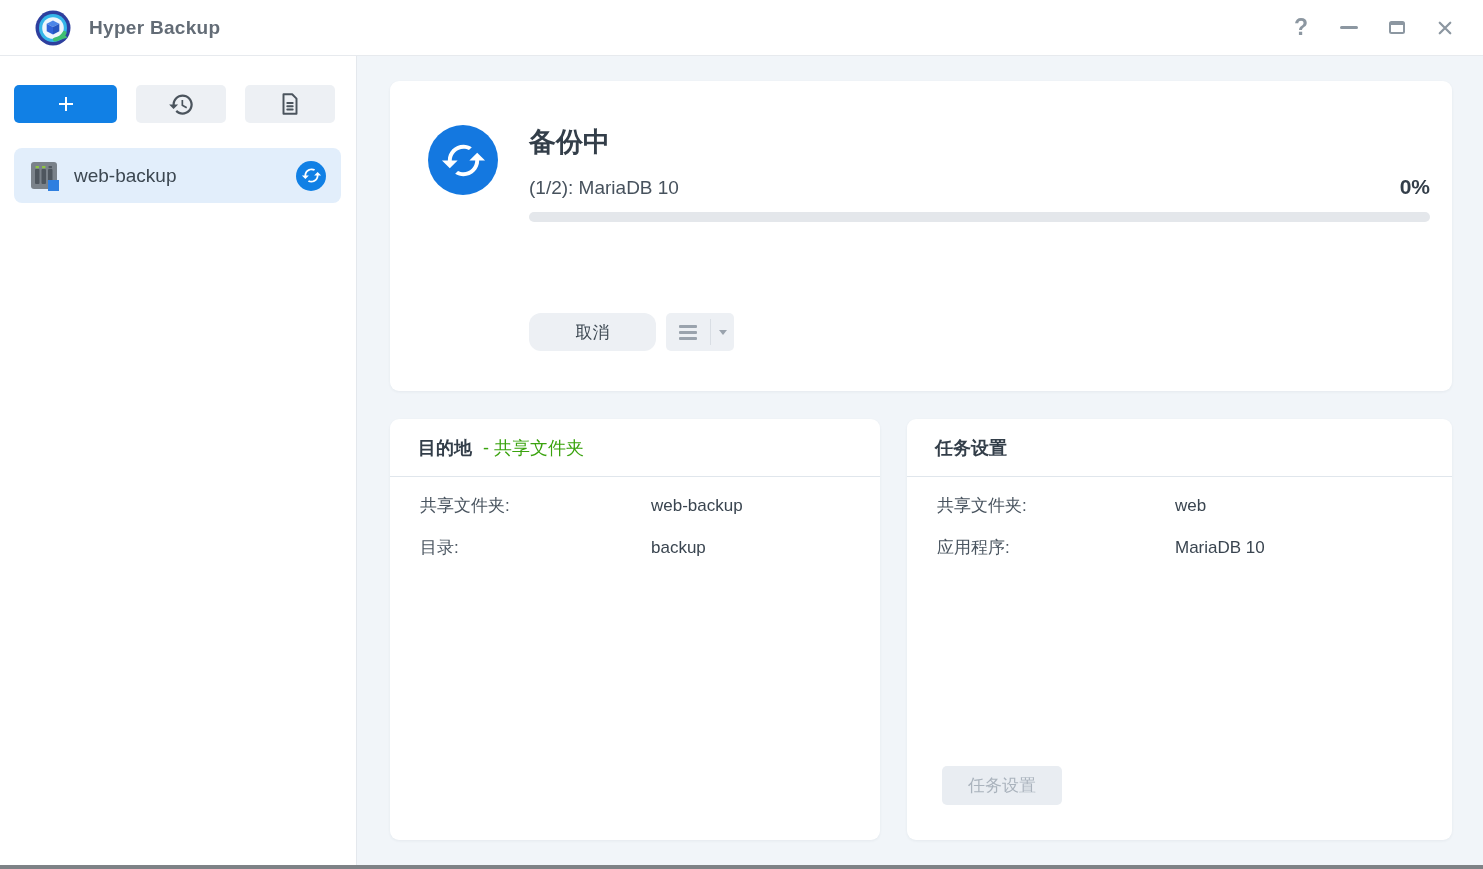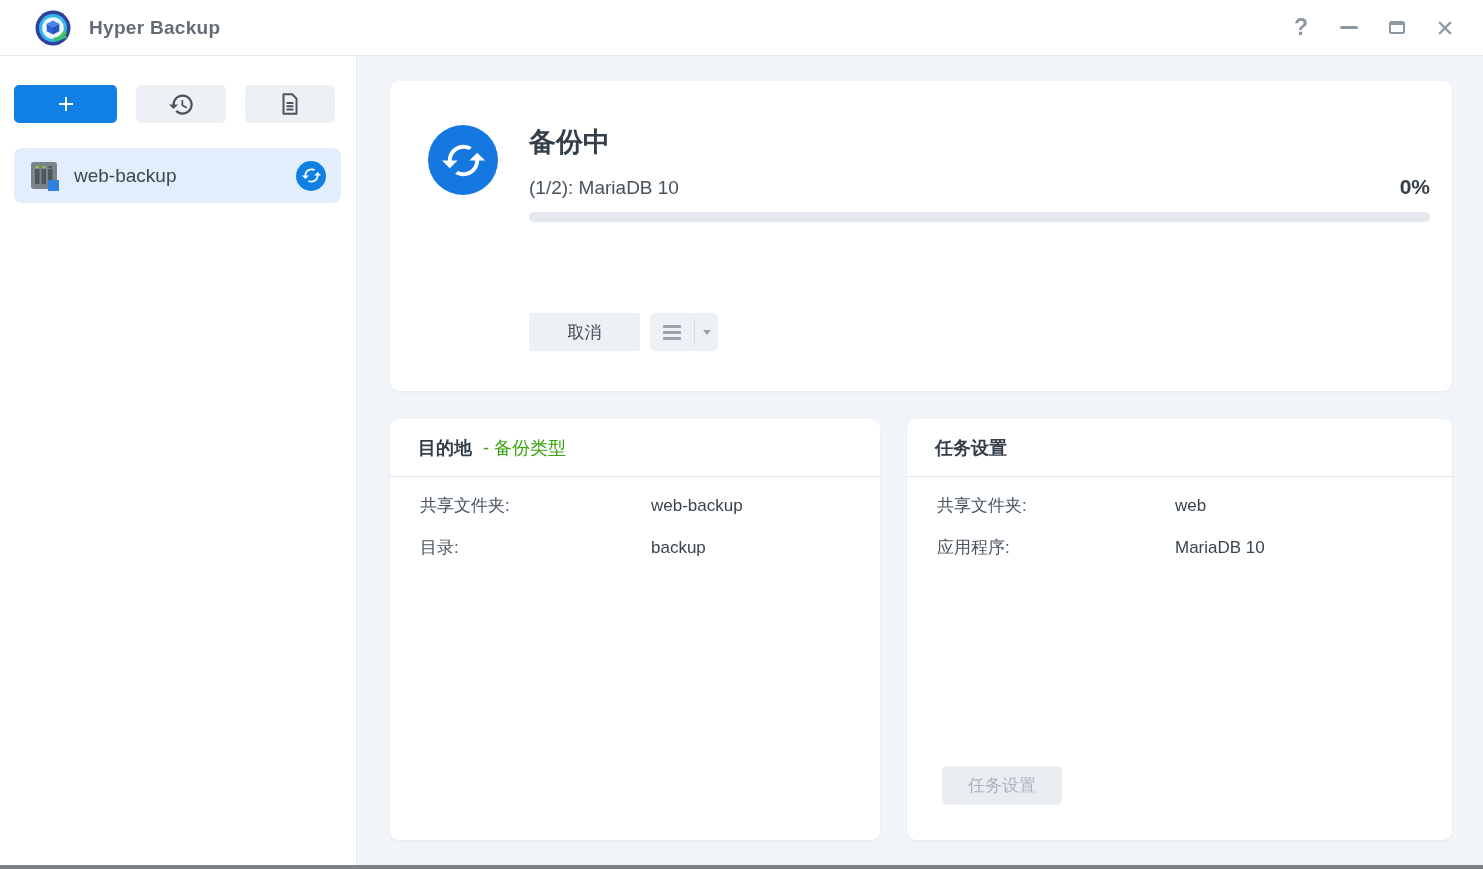--- a/index.html
+++ b/index.html
@@ -56,21 +56,21 @@
   .big-sync{width:70px;height:70px;flex:0 0 70px;border-radius:50%;background:#1478e0;display:flex;align-items:center;justify-content:center;}
   .big-sync svg{width:47px;height:47px;fill:#fff;transform:rotate(90deg);}
   .status-content{flex:1;margin-left:31px;min-width:0;}
   .status-title{margin:0;font-size:27px;font-weight:bold;color:var(--text-dark);line-height:34px;}
   .status-subrow{display:flex;justify-content:space-between;align-items:baseline;margin-top:16px;}
   .status-step{font-size:19px;color:var(--text-mid);}
   .status-percent{font-size:21px;font-weight:bold;color:var(--text-dark);}
   .progress-track{margin-top:13px;height:10px;border-radius:5px;background:#e4e7eb;overflow:hidden;}
   .progress-fill{height:100%;width:0;background:var(--accent);border-radius:5px;}
   .status-actions{margin-top:91px;display:flex;gap:10px;align-items:center;}
-  .btn-cancel{width:111px;height:38px;border:none;border-radius:2px;background:var(--btn-gray);font-size:17px;color:#3e4953;cursor:pointer;font-family:inherit;}
+  .btn-cancel{width:127px;height:38px;border:none;border-radius:12px;background:var(--btn-gray);font-size:17px;color:#3e4953;cursor:pointer;font-family:inherit;}
   .split-btn{height:38px;border-radius:5px;background:var(--btn-gray);display:flex;align-items:center;cursor:pointer;}
   .split-main{width:44px;height:38px;display:flex;flex-direction:column;align-items:center;justify-content:center;gap:3px;}
   .hline{width:18px;height:3px;background:#9aa3ad;border-radius:1px;}
   .split-divider{width:1px;height:26px;background:#d9dee4;}
   .split-caret{width:23px;height:38px;display:flex;align-items:center;justify-content:center;}
   .caret-down{width:0;height:0;border-left:4.5px solid transparent;border-right:4.5px solid transparent;border-top:5.5px solid #9aa3ad;}
 
   
   .cards-row{margin:28px 31px 0 33px;display:flex;gap:27px;height:421px;}
   .card{background:#fff;border-radius:9px;box-shadow:0 1px 3px rgba(30,45,65,.06);position:relative;}
@@ -200,21 +200,21 @@
               </div>
             </div>
           </div>
         </div>
       </section>
 
       <div class="cards-row">
         <section class="card card-dest">
           <header class="card-header">
             <span class="card-title">目的地</span>
-            <span class="card-status">- 备份类型</span>
+            <span class="card-status">- 共享文件夹</span>
           </header>
           <div class="card-body">
             <div class="field-row">
               <span class="field-label">共享文件夹:</span>
               <span class="field-value">web-backup</span>
             </div>
             <div class="field-row">
               <span class="field-label">目录:</span>
               <span class="field-value">backup</span>
             </div>

